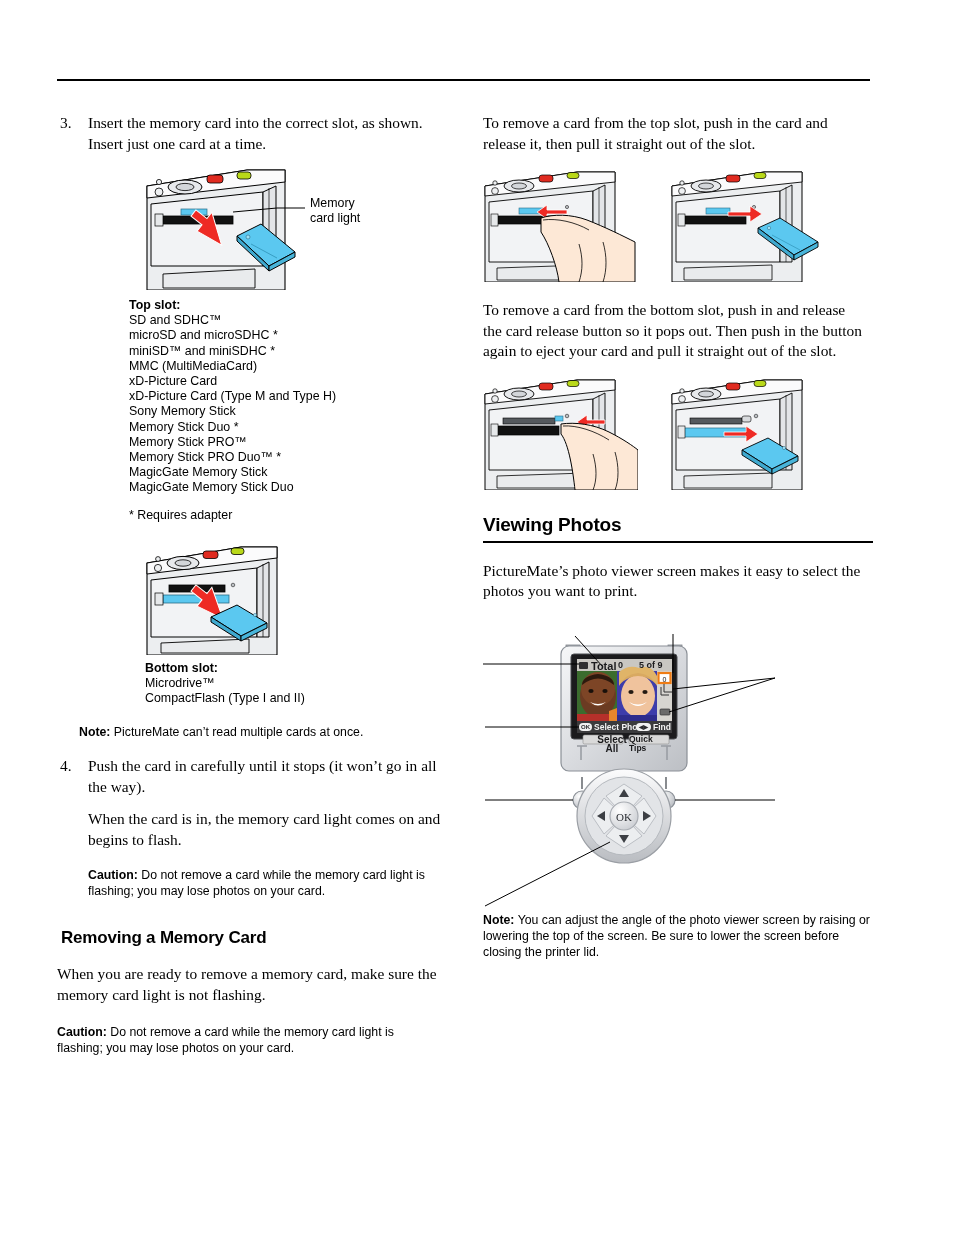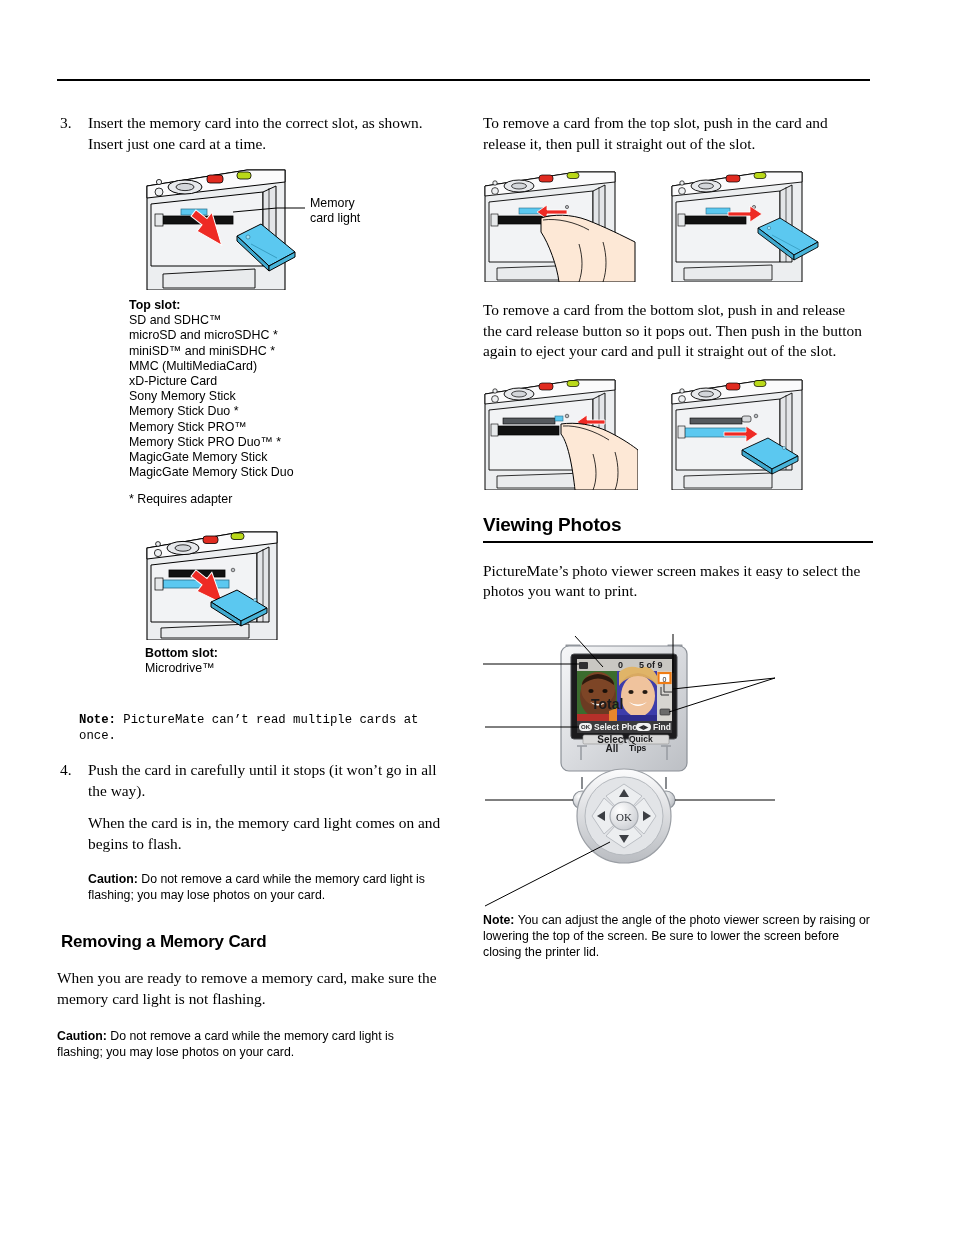--- a/index.html
+++ b/index.html
@@ -139,20 +139,21 @@
       </div>
     </div>
 
     <div class="card-list" style="margin-left:72px; margin-top:8px;">
       <div class="hdr">Top slot:</div>
       <div>SD and SDHC™</div>
       <div>microSD and microSDHC *</div>
       <div>miniSD™ and miniSDHC *</div>
       <div>MMC (MultiMediaCard)</div>
       <div>xD-Picture Card</div>
+      <div>xD-Picture Card (Type M and Type H)</div>
       <div>Sony Memory Stick</div>
       <div>Memory Stick Duo *</div>
       <div>Memory Stick PRO™</div>
       <div>Memory Stick PRO Duo™ *</div>
       <div>MagicGate Memory Stick</div>
       <div>MagicGate Memory Stick Duo</div>
       <div style="margin-top:12px;">* Requires adapter</div>
     </div>
 
     <div class="fig" style="margin-left:88px; margin-top:22px; width:160px; height:110px;">
@@ -181,23 +182,24 @@
           <path d="M66 72 L96 91 L96 96 L66 77 Z" fill="#3fa9cf" stroke="#000" stroke-width="1"></path>
           <path d="M96 91 L122 78 L122 83 L96 96 Z" fill="#48b4d9" stroke="#000" stroke-width="1"></path>
           <circle cx="110" cy="70" r="1.6" fill="#9fe0f5" stroke="#2a6d88" stroke-width=".5"></circle>
         </g>
       </svg>
     </div>
 
     <div class="card-list" style="margin-left:88px; margin-top:6px;">
       <div class="hdr">Bottom slot:</div>
       <div>Microdrive™</div>
-    </div>
-
-    <div class="note" style="margin-left:22px; margin-top:36px;font-family:Liberation Mono, monospace;">
+      <div>CompactFlash (Type I and II)</div>
+    </div>
+
+    <div class="note" style="margin-left:22px; margin-top:18px;">
       <b>Note:</b>
       <span>PictureMate can’t read multiple cards at once.</span>
     </div>
 
     <div class="body-serif num-item" style="margin-top:16px;">
       <span class="num">4.</span>
       <span>Push the card in carefully until it stops (it won’t go in all the way).</span>
       <div style="margin-top:12px;">When the card is in, the memory card light comes on and begins to flash.</div>
     </div>
 
@@ -459,21 +461,21 @@
         <line x1="190" y1="73" x2="292" y2="62" stroke="#000" stroke-width="1"></line>
         <line x1="186" y1="96" x2="292" y2="62" stroke="#000" stroke-width="1"></line>
         <line x1="2" y1="184" x2="90" y2="184" stroke="#000" stroke-width="1"></line>
         <line x1="192" y1="184" x2="292" y2="184" stroke="#000" stroke-width="1"></line>
         <line x1="2" y1="290" x2="127" y2="226" stroke="#000" stroke-width="1"></line>
       </svg>
 
       
       <div style="position:absolute; left:96px; top:44px; width:91px; height:12px;">
         <span style="position:absolute; left:0px; top:2px; width:9px; height:7px; background:#2f2f31; border-radius:1px;"></span>
-        <span class="sans" style="position:absolute; left:12px; top:0px; font-size:14px; font-weight:bold; color:#1b1b1d;margin-top:36px;">Total</span>
+        <span class="sans" style="position:absolute; left:12px; top:0px; font-size:11px; font-weight:bold; color:#1b1b1d;">Total</span>
         <span class="sans" style="position:absolute; left:39px; top:0px; font-size:9px; font-weight:bold; color:#1b1b1d;">0</span>
         <span class="sans" style="position:absolute; left:60px; top:0px; font-size:9px; font-weight:bold; color:#1b1b1d;">5 of 9</span>
       </div>
 
       <div style="position:absolute; left:96px; top:106px; width:91px; height:12px;">
         <span style="position:absolute; left:0px; top:1.5px; width:13px; height:8px; background:#f1f1f1; border-radius:4px; color:#2a2a2c; font-family:'Liberation Sans',sans-serif; font-size:6px; font-weight:bold; text-align:center; line-height:8px;">OK</span>
         <span class="sans" style="position:absolute; left:15px; top:0.5px; font-size:8.5px; font-weight:bold; color:#f3f3f3;">Select Photo</span>
         <span style="position:absolute; left:57px; top:1.5px; width:15px; height:8px; background:#f1f1f1; border-radius:4px; color:#2a2a2c; font-family:'Liberation Sans',sans-serif; font-size:6px; font-weight:bold; text-align:center; line-height:8px;">◀▶</span>
         <span class="sans" style="position:absolute; left:74px; top:0.5px; font-size:8.5px; font-weight:bold; color:#f3f3f3;">Find</span>
       </div>

